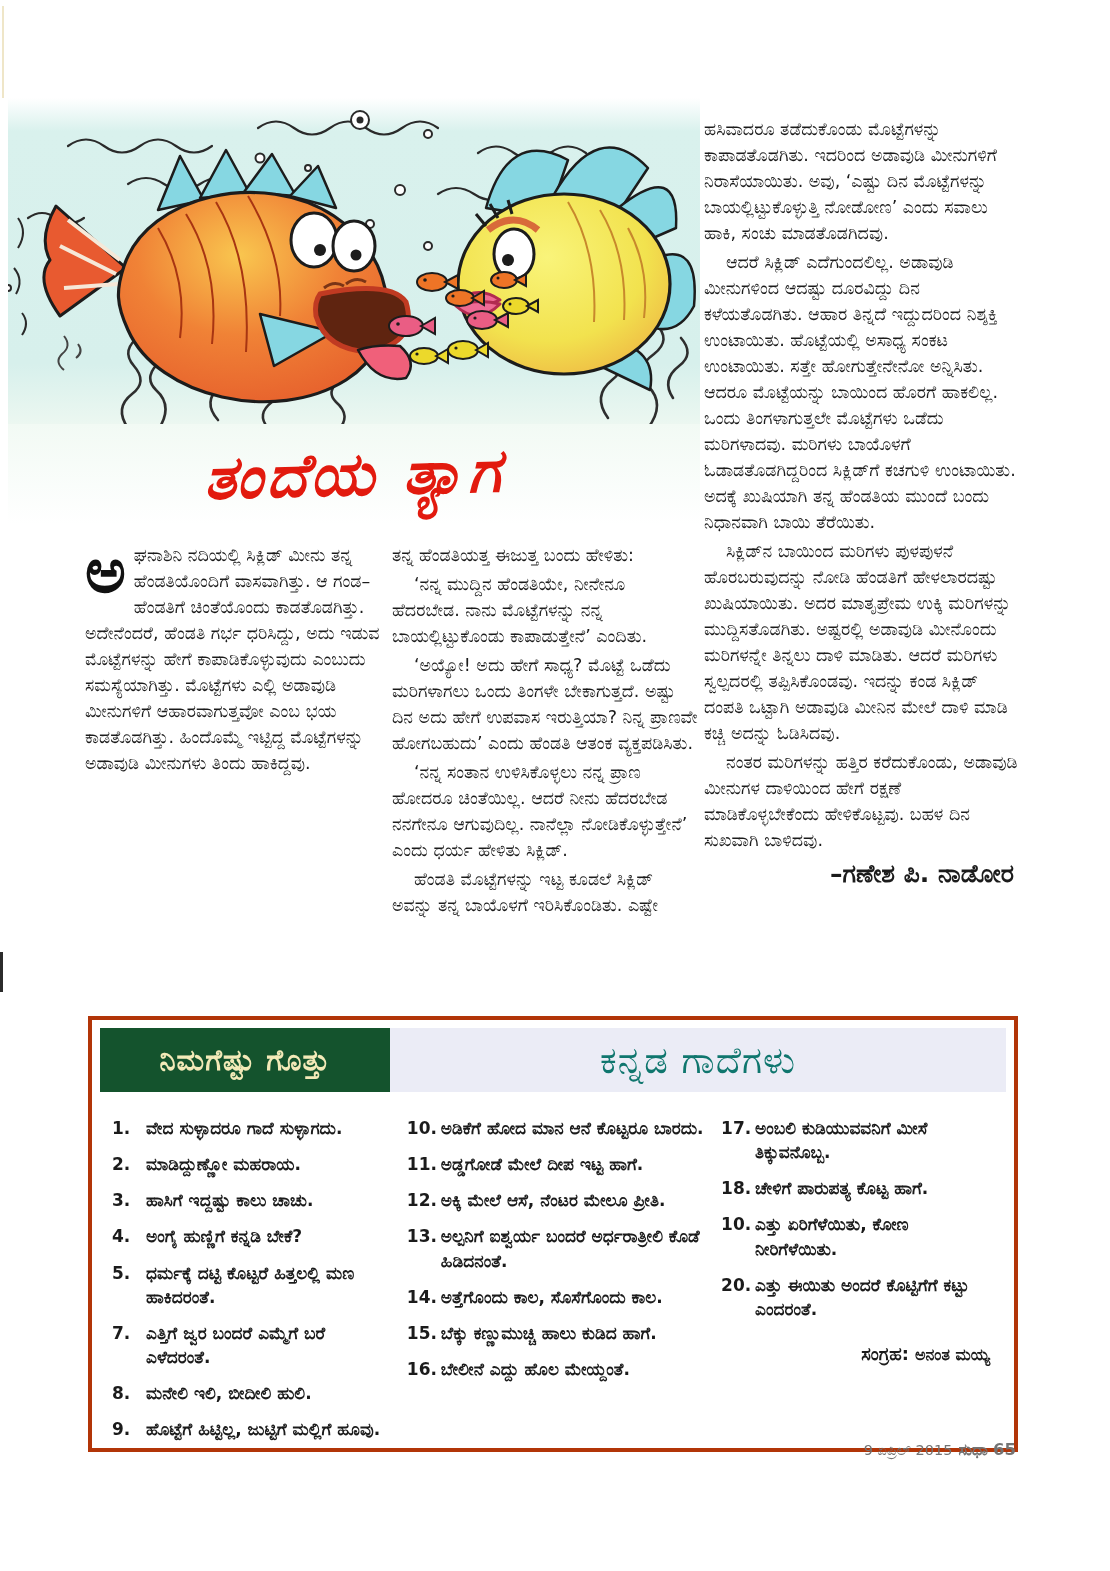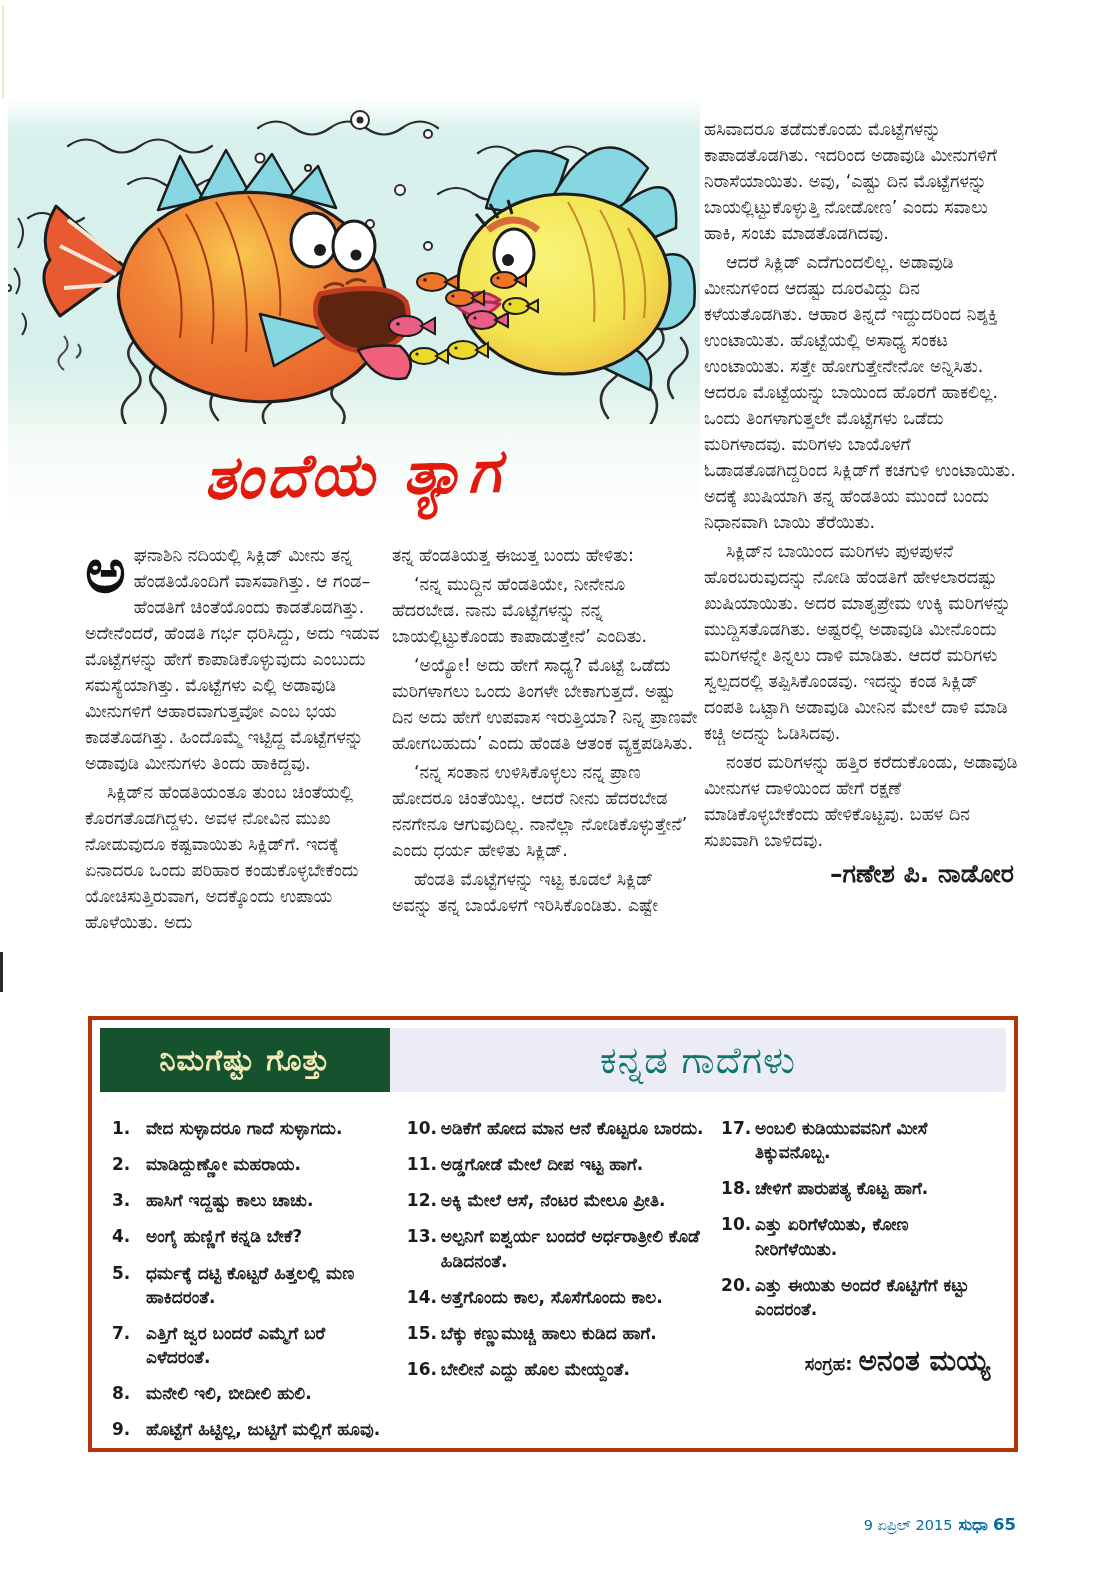--- a/index.html
+++ b/index.html
@@ -56,25 +56,25 @@
   .quiz-cols{display:flex;padding:24px 10px 0 12px;gap:16px;}
   .q-col{font-size:17px;font-weight:bold;line-height:1.42;}
   .q-col-a{width:288px;}
   .q-col-b{width:308px;}
   .q-col-c{width:284px;}
   .q-item{display:flex;margin-bottom:12px;}
   .q-num{flex:0 0 34px;}
   .q-text{flex:1;}
   .collector-line{text-align:right;margin-top:20px;padding-right:6px;}
   .collector-label{font-size:18px;font-weight:bold;}
-  .collector-name{font-size:28px;font-weight:bold;margin-left:6px;}
+  .collector-name{font-size:16px;font-weight:bold;margin-left:6px;}
 
   
   .page-footer{
-    position:absolute;right:94px;top:1515px;font-size:14.5px;color:#0369a1;white-space:nowrap;
+    position:absolute;right:94px;top:1440px;font-size:14.5px;color:#737373;white-space:nowrap;
   }
   .page-footer .mag{font-weight:bold;font-size:16px;margin-left:6px;}
   .page-footer .pno{font-weight:bold;font-size:16.5px;margin-left:5px;}
 </style>
 </head>
 <body>
 
 <div class="edge-line"></div>
 <div class="edge-tick"></div>
 
@@ -245,21 +245,20 @@
     </g>
   </svg>
 </div>
 
 <div class="story-title">
   <span>ತಂದೆಯ ತ್ಯಾಗ</span>
 </div>
 
 <div class="col col1">
   <p class="body-p"><span class="dropcap">ಅ</span><span>ಘನಾಶಿನಿ ನದಿಯಲ್ಲಿ ಸಿಕ್ಲಿಡ್ ಮೀನು ತನ್ನ ಹೆಂಡತಿಯೊಂದಿಗೆ ವಾಸವಾಗಿತ್ತು. ಆ ಗಂಡ–ಹೆಂಡತಿಗೆ ಚಿಂತೆಯೊಂದು ಕಾಡತೊಡಗಿತ್ತು. ಅದೇನೆಂದರೆ, ಹೆಂಡತಿ ಗರ್ಭ ಧರಿಸಿದ್ದು, ಅದು ಇಡುವ ಮೊಟ್ಟೆಗಳನ್ನು ಹೇಗೆ ಕಾಪಾಡಿಕೊಳ್ಳುವುದು ಎಂಬುದು ಸಮಸ್ಯೆಯಾಗಿತ್ತು. ಮೊಟ್ಟೆಗಳು ಎಲ್ಲಿ ಅಡಾವುಡಿ ಮೀನುಗಳಿಗೆ ಆಹಾರವಾಗುತ್ತವೋ ಎಂಬ ಭಯ ಕಾಡತೊಡಗಿತ್ತು. ಹಿಂದೊಮ್ಮೆ ಇಟ್ಟಿದ್ದ ಮೊಟ್ಟೆಗಳನ್ನು ಅಡಾವುಡಿ ಮೀನುಗಳು ತಿಂದು ಹಾಕಿದ್ದವು.</span></p>
-  <p class="indent">ಸಿಕ್ಲಿಡ್‌ನ ಹೆಂಡತಿಯಂತೂ ತುಂಬ ಚಿಂತೆಯಲ್ಲಿ ಕೊರಗತೊಡಗಿದ್ದಳು. ಅವಳ ನೋವಿನ ಮುಖ ನೋಡುವುದೂ ಕಷ್ಟವಾಯಿತು ಸಿಕ್ಲಿಡ್‌ಗೆ. ಇದಕ್ಕೆ ಏನಾದರೂ ಒಂದು ಪರಿಹಾರ ಕಂಡುಕೊಳ್ಳಬೇಕೆಂದು ಯೋಚಿಸುತ್ತಿರುವಾಗ, ಅದಕ್ಕೊಂದು ಉಪಾಯ ಹೊಳೆಯಿತು. ಅದು</p>
 </div>
 
 <div class="col col2">
   <p>ತನ್ನ ಹೆಂಡತಿಯತ್ತ ಈಜುತ್ತ ಬಂದು ಹೇಳಿತು:</p>
   <p class="indent">‘ನನ್ನ ಮುದ್ದಿನ ಹೆಂಡತಿಯೇ, ನೀನೇನೂ ಹೆದರಬೇಡ. ನಾನು ಮೊಟ್ಟೆಗಳನ್ನು ನನ್ನ ಬಾಯಲ್ಲಿಟ್ಟುಕೊಂಡು ಕಾಪಾಡುತ್ತೇನೆ’ ಎಂದಿತು.</p>
   <p class="indent">‘ಅಯ್ಯೋ! ಅದು ಹೇಗೆ ಸಾಧ್ಯ? ಮೊಟ್ಟೆ ಒಡೆದು ಮರಿಗಳಾಗಲು ಒಂದು ತಿಂಗಳೇ ಬೇಕಾಗುತ್ತದೆ. ಅಷ್ಟು ದಿನ ಅದು ಹೇಗೆ ಉಪವಾಸ ಇರುತ್ತಿಯಾ? ನಿನ್ನ ಪ್ರಾಣವೇ ಹೋಗಬಹುದು’ ಎಂದು ಹೆಂಡತಿ ಆತಂಕ ವ್ಯಕ್ತಪಡಿಸಿತು.</p>
   <p class="indent">‘ನನ್ನ ಸಂತಾನ ಉಳಿಸಿಕೊಳ್ಳಲು ನನ್ನ ಪ್ರಾಣ ಹೋದರೂ ಚಿಂತೆಯಿಲ್ಲ. ಆದರೆ ನೀನು ಹೆದರಬೇಡ ನನಗೇನೂ ಆಗುವುದಿಲ್ಲ. ನಾನೆಲ್ಲಾ ನೋಡಿಕೊಳ್ಳುತ್ತೇನೆ’ ಎಂದು ಧರ್ಯ ಹೇಳಿತು ಸಿಕ್ಲಿಡ್.</p>
   <p class="indent">ಹೆಂಡತಿ ಮೊಟ್ಟೆಗಳನ್ನು ಇಟ್ಟ ಕೂಡಲೆ ಸಿಕ್ಲಿಡ್ ಅವನ್ನು ತನ್ನ ಬಾಯೊಳಗೆ ಇರಿಸಿಕೊಂಡಿತು. ಎಷ್ಟೇ</p>
 </div>
 

